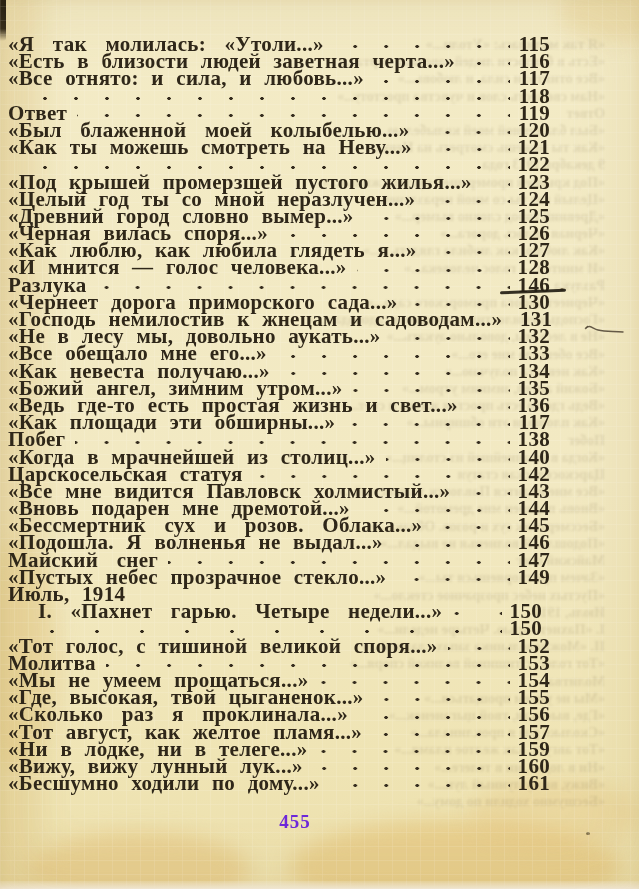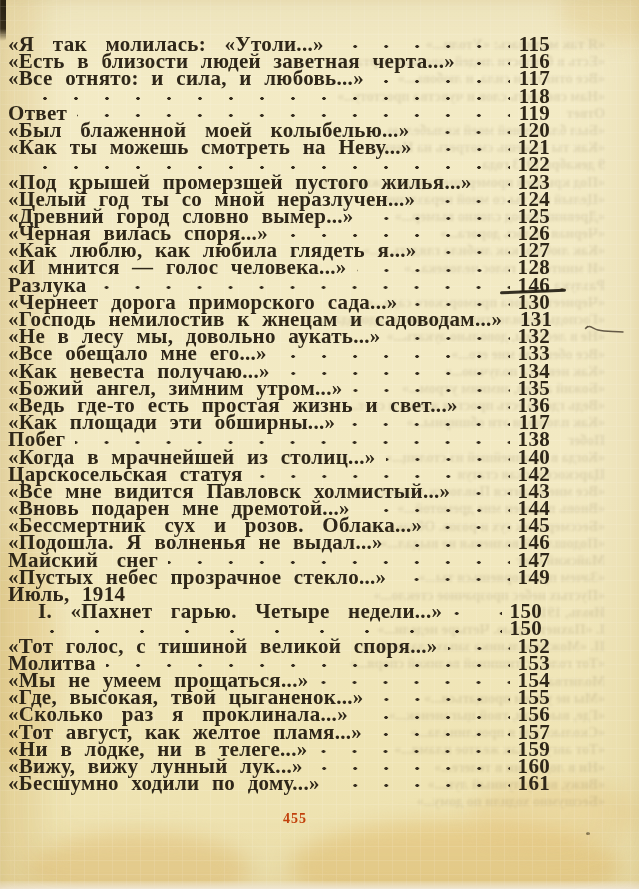--- a/index.html
+++ b/index.html
@@ -59,21 +59,21 @@
   .row.short .leader{background-size:45px 5px;}
   .row.noleader .leader,.row.noleader .num{visibility:hidden;}
   .num{flex:0 0 36px;text-align:right;}
   .pen-overline{
     position:absolute;left:492px;top:-4px;width:66px;height:3px;background:#241e14;
     transform:rotate(-2.4deg);border-radius:2px;opacity:.92;
   }
   .pen-margin{position:absolute;left:584px;top:320px;z-index:3;}
   .folio{
     position:absolute;left:255px;top:811px;width:80px;text-align:center;z-index:2;
-    font-size:14px;font-weight:bold;color:#c2410c;letter-spacing:1px;
+    font-size:19px;font-weight:bold;color:#6d28d9;letter-spacing:1px;
   }
   .speck{position:absolute;width:4px;height:3px;border-radius:50%;background:#6a5a38;opacity:.8;}
 </style>
 </head>
 <body>
 
 <div class="page">
 
   <div class="stain s6"></div>
   <div class="stain s1"></div>

